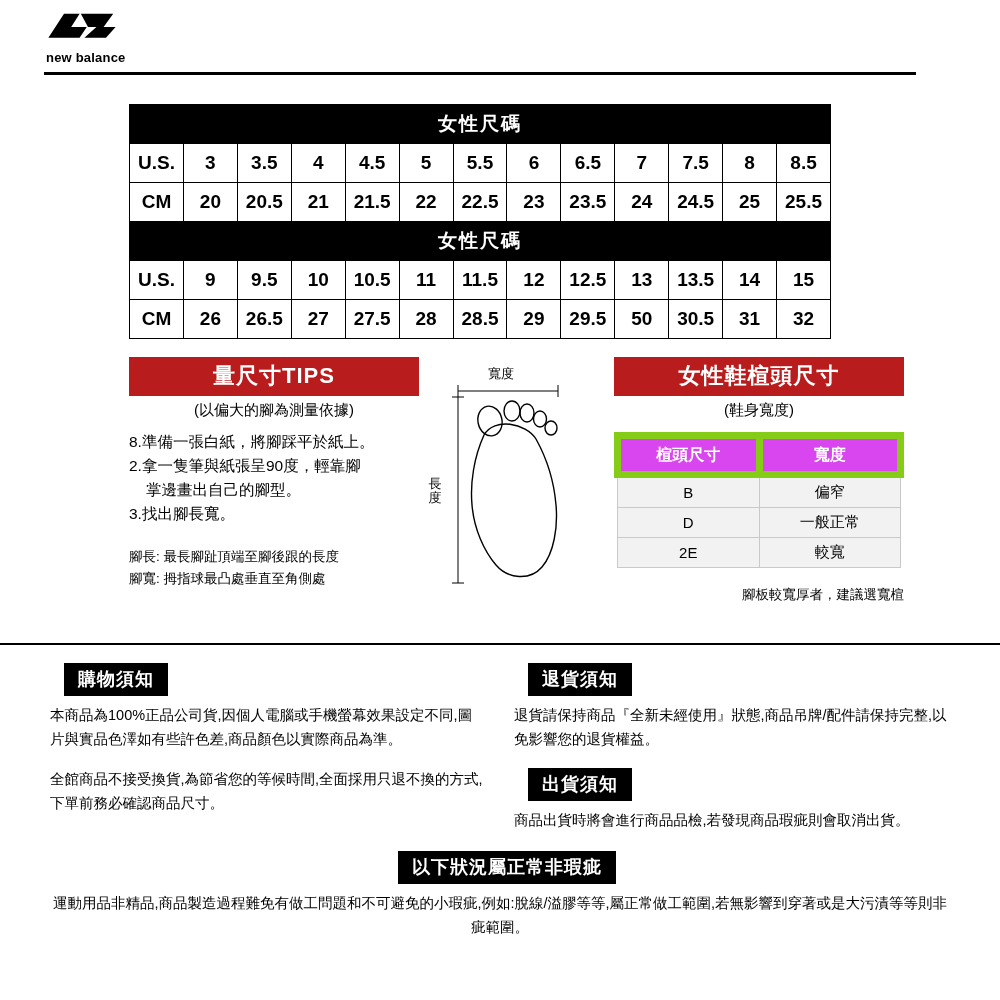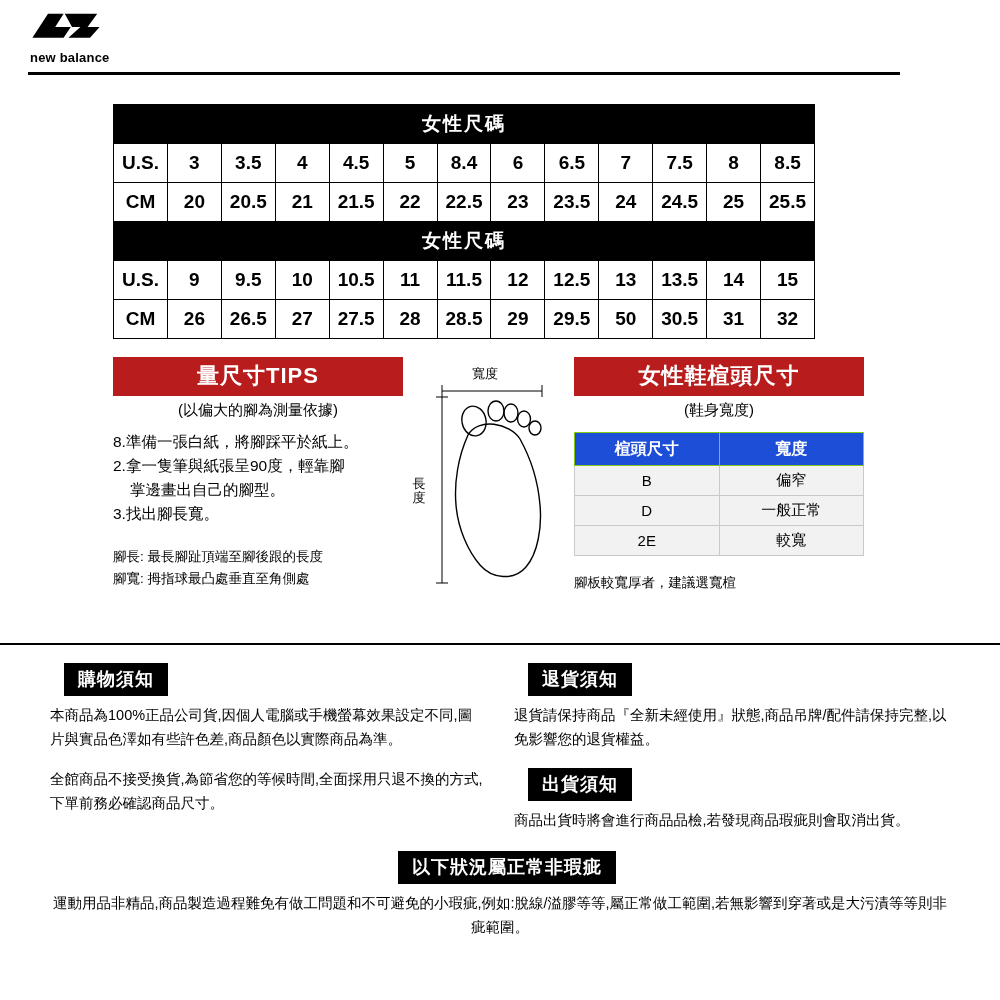--- a/index.html
+++ b/index.html
@@ -11,20 +11,21 @@
     height: 1000px;
     background: #ffffff;
     font-family: "Liberation Sans", "DejaVu Sans", sans-serif;
     color: #000000;
     overflow: hidden;
   }
   .page {
     position: relative;
     width: 928px;
     height: 1000px;
+    padding-left: 16px;
   }
 
   
   .header {
     position: relative;
     height: 80px;
     padding: 8px 28px 0 28px;
     box-sizing: border-box;
   }
   .logo {
@@ -154,52 +155,52 @@
     top: 112px;
     font-size: 13px;
     width: 14px;
     line-height: 1.1;
     text-align: center;
   }
 
   
   .toe-box {
     position: absolute;
-    left: 574px;
+    left: 598px;
     top: 0;
     width: 290px;
   }
   table.toe-table {
     width: 100%;
     border-collapse: collapse;
     margin-top: 12px;
     table-layout: fixed;
   }
   table.toe-table th {
-    background: #1d4ed8;
+    background: #d946ef;
     color: #fff;
     font-size: 16px;
     font-weight: bold;
     height: 30px;
-    border: 1px solid #84cc16;
+    border: 7px solid #84cc16;
   }
   table.toe-table td {
     border: 1px solid #c9c9c9;
     text-align: center;
     font-size: 15px;
     height: 27px;
     background: #f2f2f2;
   }
   .toe-sub {
     text-align: center;
     font-size: 15px;
     margin-top: 5px;
   }
   .toe-note {
-    text-align: left;
+    text-align: right;
     font-size: 13.5px;
     margin-top: 18px;
   }
 
   
   .notices {
     position: absolute;
     left: 0;
     top: 643px;
     width: 1000px;
@@ -258,21 +259,21 @@
           <tr>
         <td class="band" colspan="13">女性尺碼</td>
       </tr>
       <tr>
         <td class="rowlabel">U.S.</td>
         <td>3</td>
         <td>3.5</td>
         <td>4</td>
         <td>4.5</td>
         <td>5</td>
-        <td>8.4</td>
+        <td>5.5</td>
         <td>6</td>
         <td>6.5</td>
         <td>7</td>
         <td>7.5</td>
         <td>8</td>
         <td>8.5</td>
       </tr>
       <tr>
         <td class="rowlabel">CM</td>
         <td>20</td>

